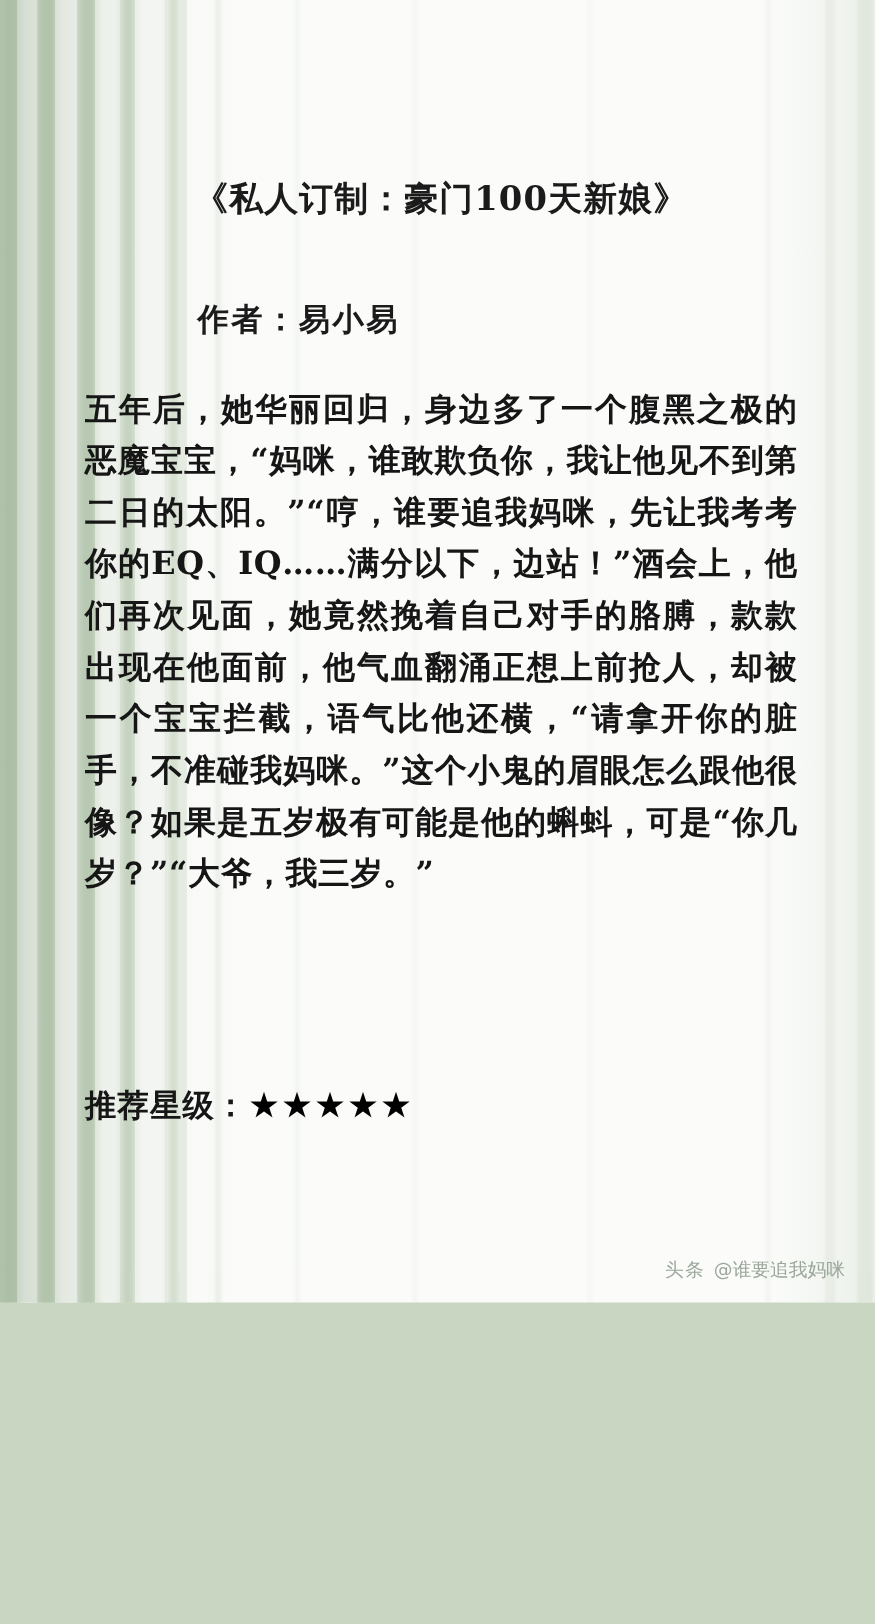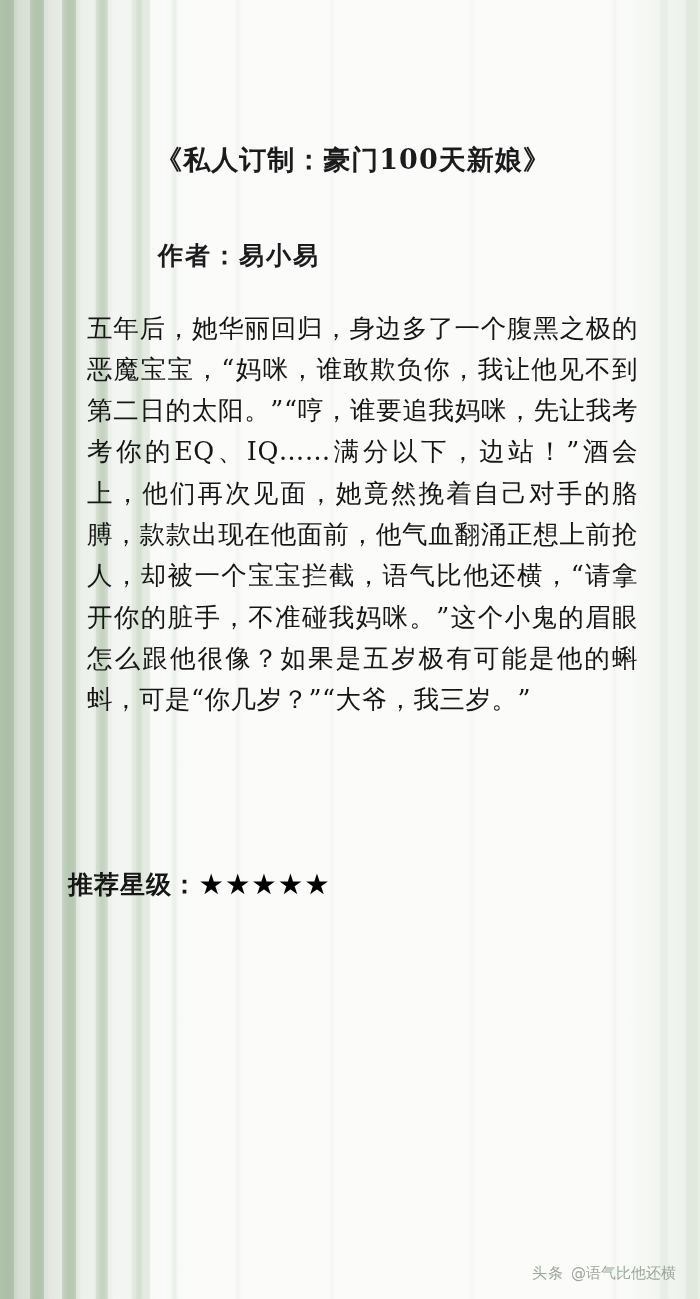--- a/index.html
+++ b/index.html
@@ -9,21 +9,21 @@
   body {
     width: 700px;
     height: 1299px;
     font-family: "DejaVu Sans", "Liberation Sans", sans-serif;
     background: #c9d6c2;
     overflow: hidden;
   }
   #page {
     position: relative;
     width: 700px;
-    height: 1299px;
+    height: 1042px;
     overflow: hidden;
     background: linear-gradient(90deg,
       #c2d1bb 0px, #c2d1bb 14px,
       #eef1ec 14px, #eef1ec 30px,
       #c6d4bf 30px, #c6d4bf 44px,
       #f2f4f0 44px, #f2f4f0 62px,
       #cbd8c5 62px, #cbd8c5 76px,
       #eef2ea 76px, #eef2ea 96px,
       #dbe4d6 96px, #dbe4d6 108px,
       #f4f6f2 108px, #f4f6f2 132px,
@@ -74,27 +74,26 @@
     font-size: 25px;
     font-weight: 700;
     color: #1b1b1b;
     letter-spacing: 2px;
     padding-left: 90px;
   }
   .spacer-mid2 { height: 36px; }
   .body-text {
     font-family: "DejaVu Serif", "Liberation Serif", serif;
     font-size: 25.5px;
-    font-weight: 400;
+    font-weight: 700;
     color: #161616;
     line-height: 1.62;
     letter-spacing: 0.5px;
     text-align: justify;
     text-justify: inter-character;
-    margin-left: 19px;
   }
   .spacer-bottom { height: 148px; }
   .rating-row {
     display: flex;
     align-items: center;
     font-family: Liberation Serif, serif;
     font-size: 25px;
     font-weight: 700;
     color: #161616;
     letter-spacing: 1px;
@@ -166,16 +165,16 @@
     <div class="spacer-bottom"></div>
 
     <div class="rating-row">
       <span>推荐星级：</span>
       <span class="stars">★★★★★</span>
     </div>
   </div>
 
   <div class="watermark">
     <span class="wm-logo">头条</span>
-    <span>@语气比他还横</span>
+    <span>@谁要追我妈咪</span>
   </div>
 
 </div>
 
 </body></html>

